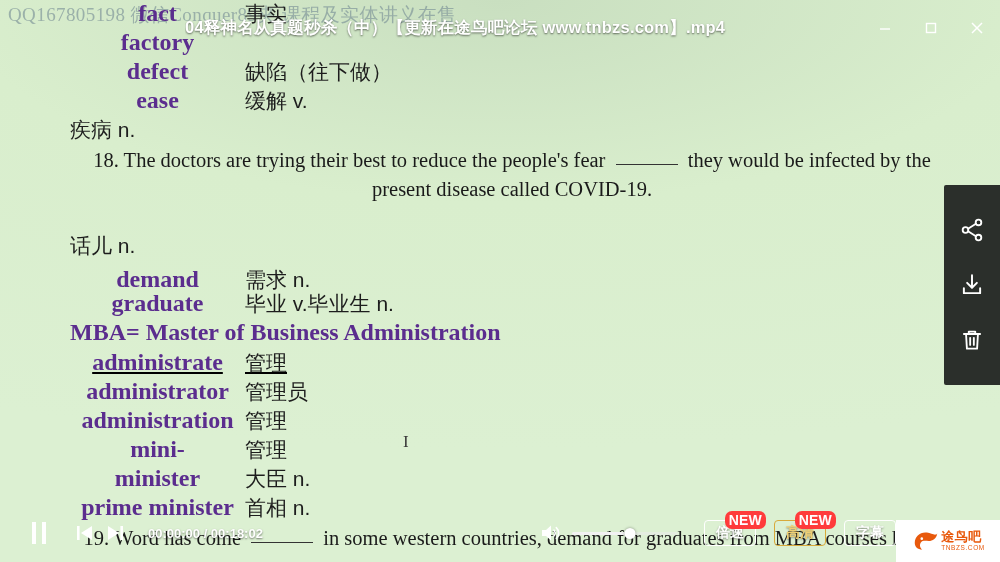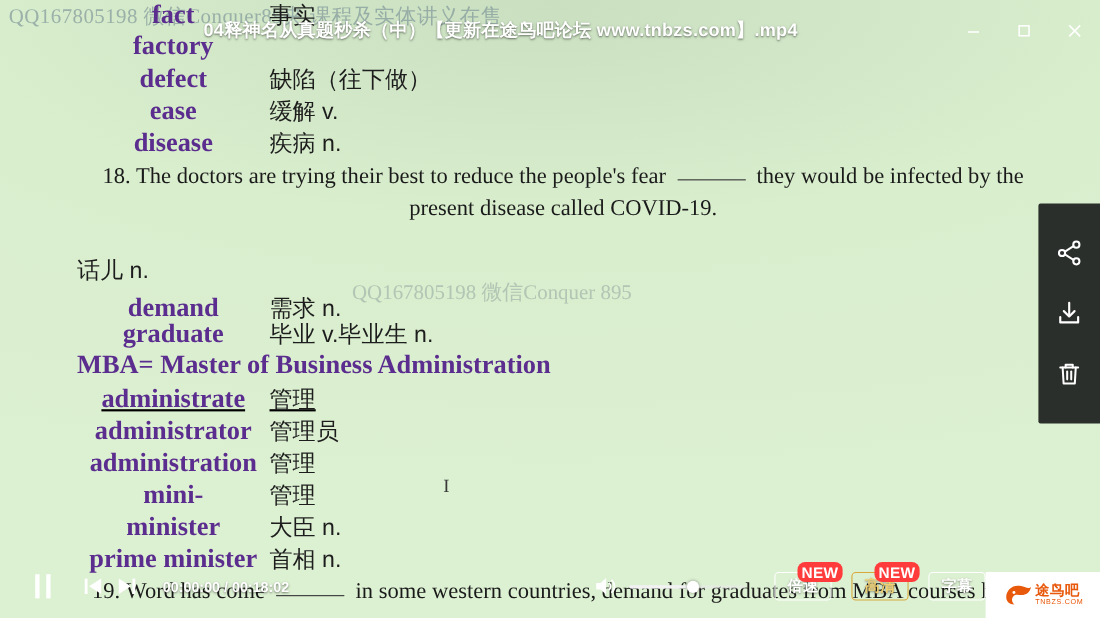--- a/index.html
+++ b/index.html
@@ -191,40 +191,38 @@
 </style>
 </head>
 <body>
 
 <div id="app">
 
   <div class="slide">
     <div class="slide-inner">
 
       <div class="wm wm-top">QQ167805198  微信Conquer89夹 课程及实体讲义在售</div>
-      <div class="wm wm-mid">QQ167805198  微信Conquer 895</div>
 
       <div class="vocab" style="top: 0px;">
         <span class="en">fact</span>
         <span class="zh">事实</span>
       </div>
       <div class="vocab" style="top: 29px;">
         <span class="en">factory</span>
         <span class="zh"></span>
       </div>
       <div class="vocab" style="top: 58px;">
         <span class="en">defect</span>
         <span class="zh">缺陷（往下做）</span>
       </div>
       <div class="vocab" style="top: 87px;">
         <span class="en">ease</span>
         <span class="zh">缓解 v.</span>
       </div>
       <div class="vocab" style="top: 116px;">
-        <span class="en">disease</span>
         <span class="zh">疾病 n.</span>
       </div>
 
       <div class="sentence" style="top: 146px;">
         <span>18.</span>
         <span>The doctors are trying their best to reduce the people's fear</span>
         <span class="blank"></span>
         <span>they would be infected by the present disease called COVID-19.</span>
       </div>
 

